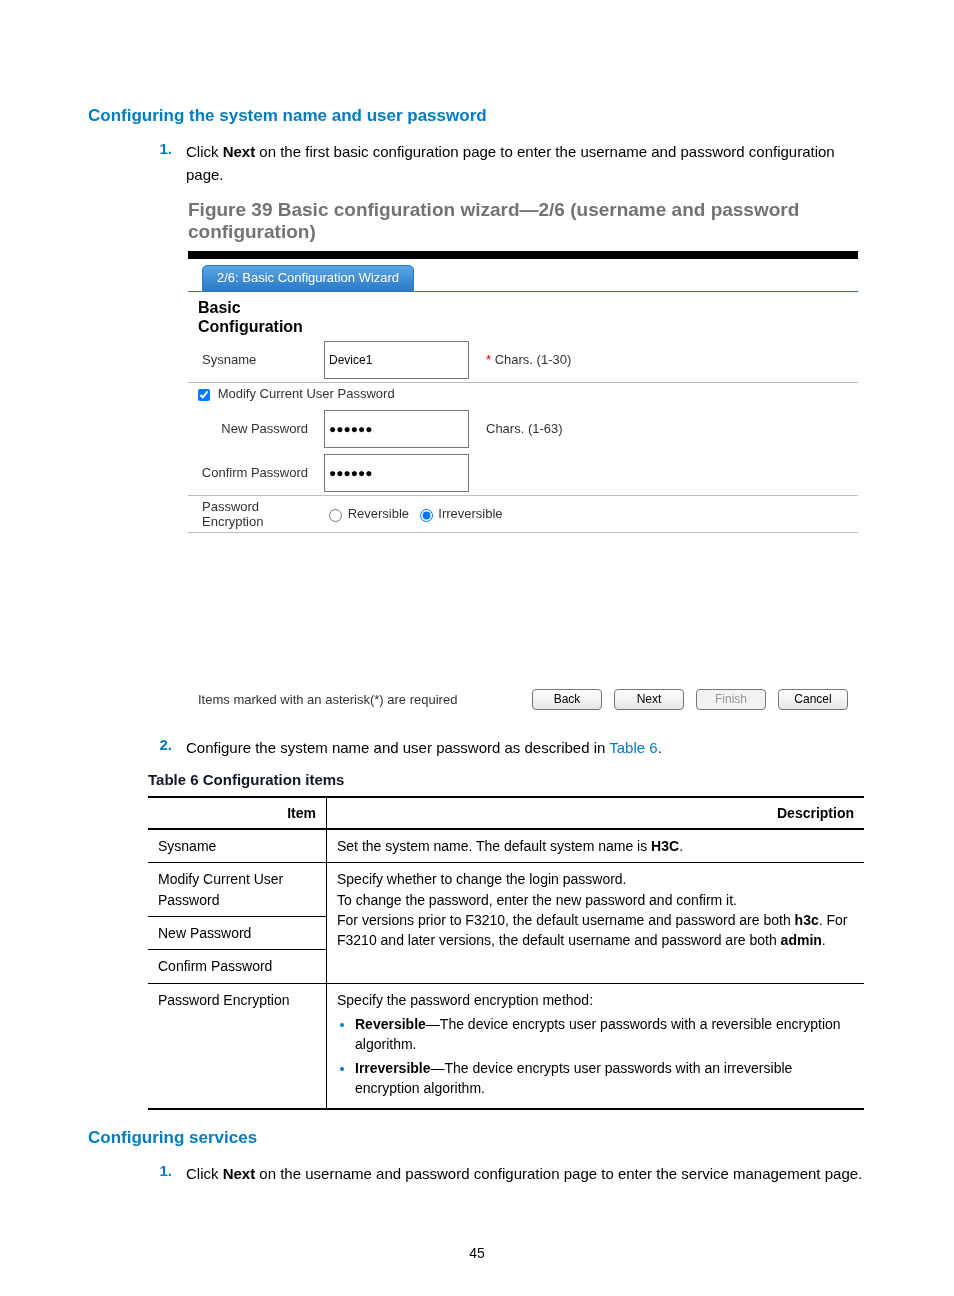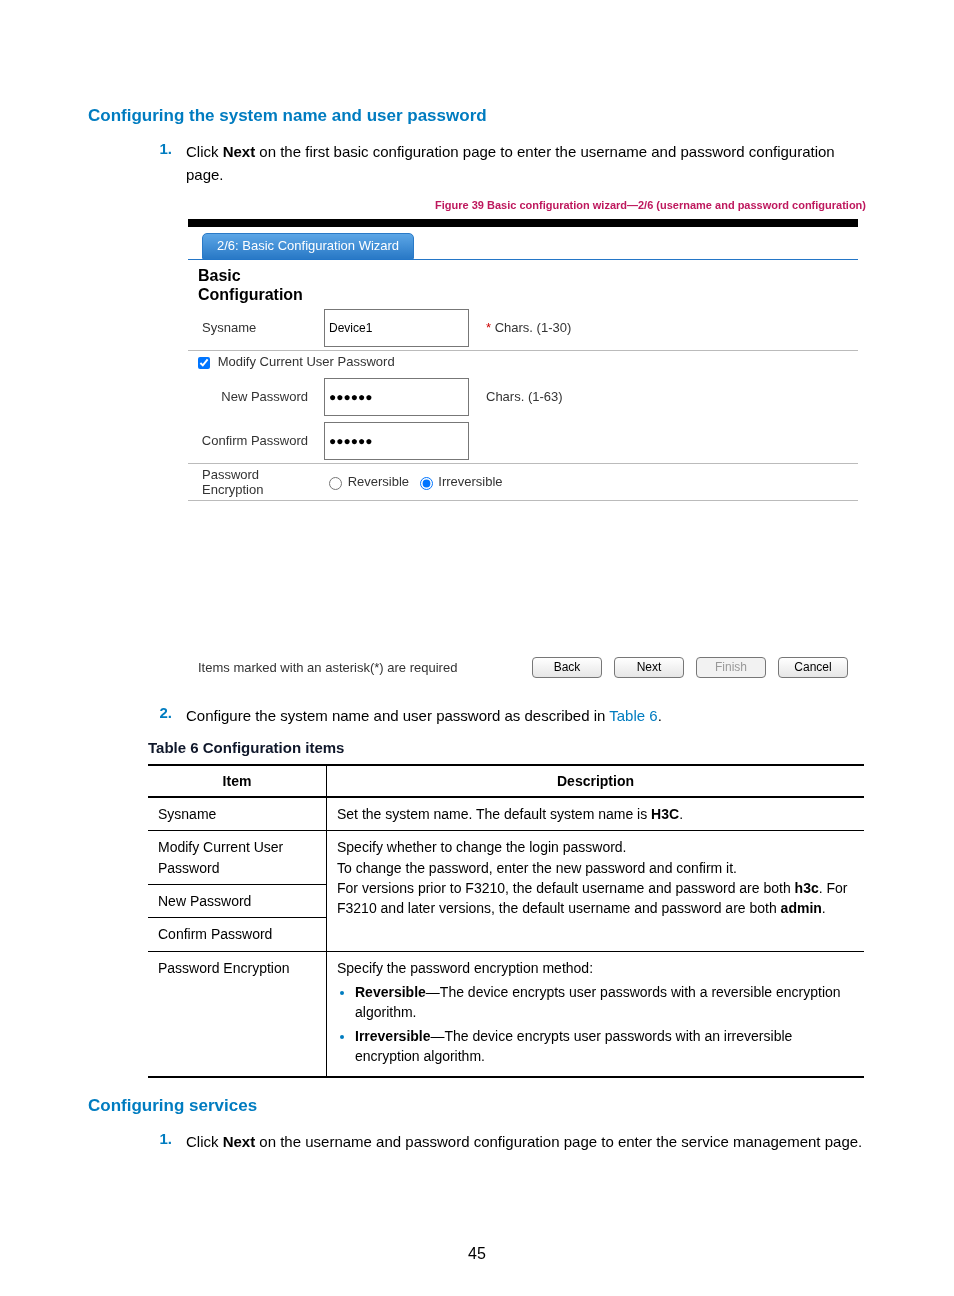--- a/index.html
+++ b/index.html
@@ -40,25 +40,24 @@
   }
   .li-text {
     font-size: 15px;
     line-height: 1.55;
     flex: 1;
     color: #000;
   }
   .bold { font-weight: bold; }
   .link { color: #007cc0; }
   .caption {
-    color: #be185d;
-    font-weight: bold;
-    font-size: 11px;
+    color: #737373;
+    font-weight: bold;
+    font-size: 19px;
     margin: 12px 0 8px 100px;
-    text-align: right;
   }
   .table-caption {
     color: #0f172a;
     font-weight: bold;
     font-size: 15px;
     margin: 12px 0 8px 60px;
   }
 
   
   .figure-box {
@@ -163,40 +162,40 @@
     margin: 6px 0 18px 60px;
     width: 716px;
     border-collapse: collapse;
     font-size: 14px;
   }
   .doc-table thead tr {
     border-top: 2px solid #000;
     border-bottom: 2px solid #000;
   }
   .doc-table th {
-    text-align: center;
+    text-align: right;
     font-weight: bold;
     padding: 7px 10px;
   }
   .doc-table td {
     padding: 6px 10px;
     vertical-align: top;
     line-height: 1.45;
   }
   .doc-table tbody tr { border-bottom: 1px solid #000; }
   .doc-table tbody tr.last { border-bottom: 2px solid #000; }
   .doc-table .col-item { width: 158px; border-right: 1px solid #000; }
   .desc ul { margin: 4px 0 4px 18px; padding: 0; }
   .desc li { margin: 3px 0; }
   .desc li::marker { color: #007cc0; }
 
   .page-num {
     text-align: center;
-    font-size: 16px;
-    margin-top: 92px;
+    font-size: 14px;
+    margin-top: 60px;
   }
 </style>
 </head>
 <body>
 
 <div class="page">
 
   <div class="h3">Configuring the system name and user password</div>
 
   <div class="ol">

